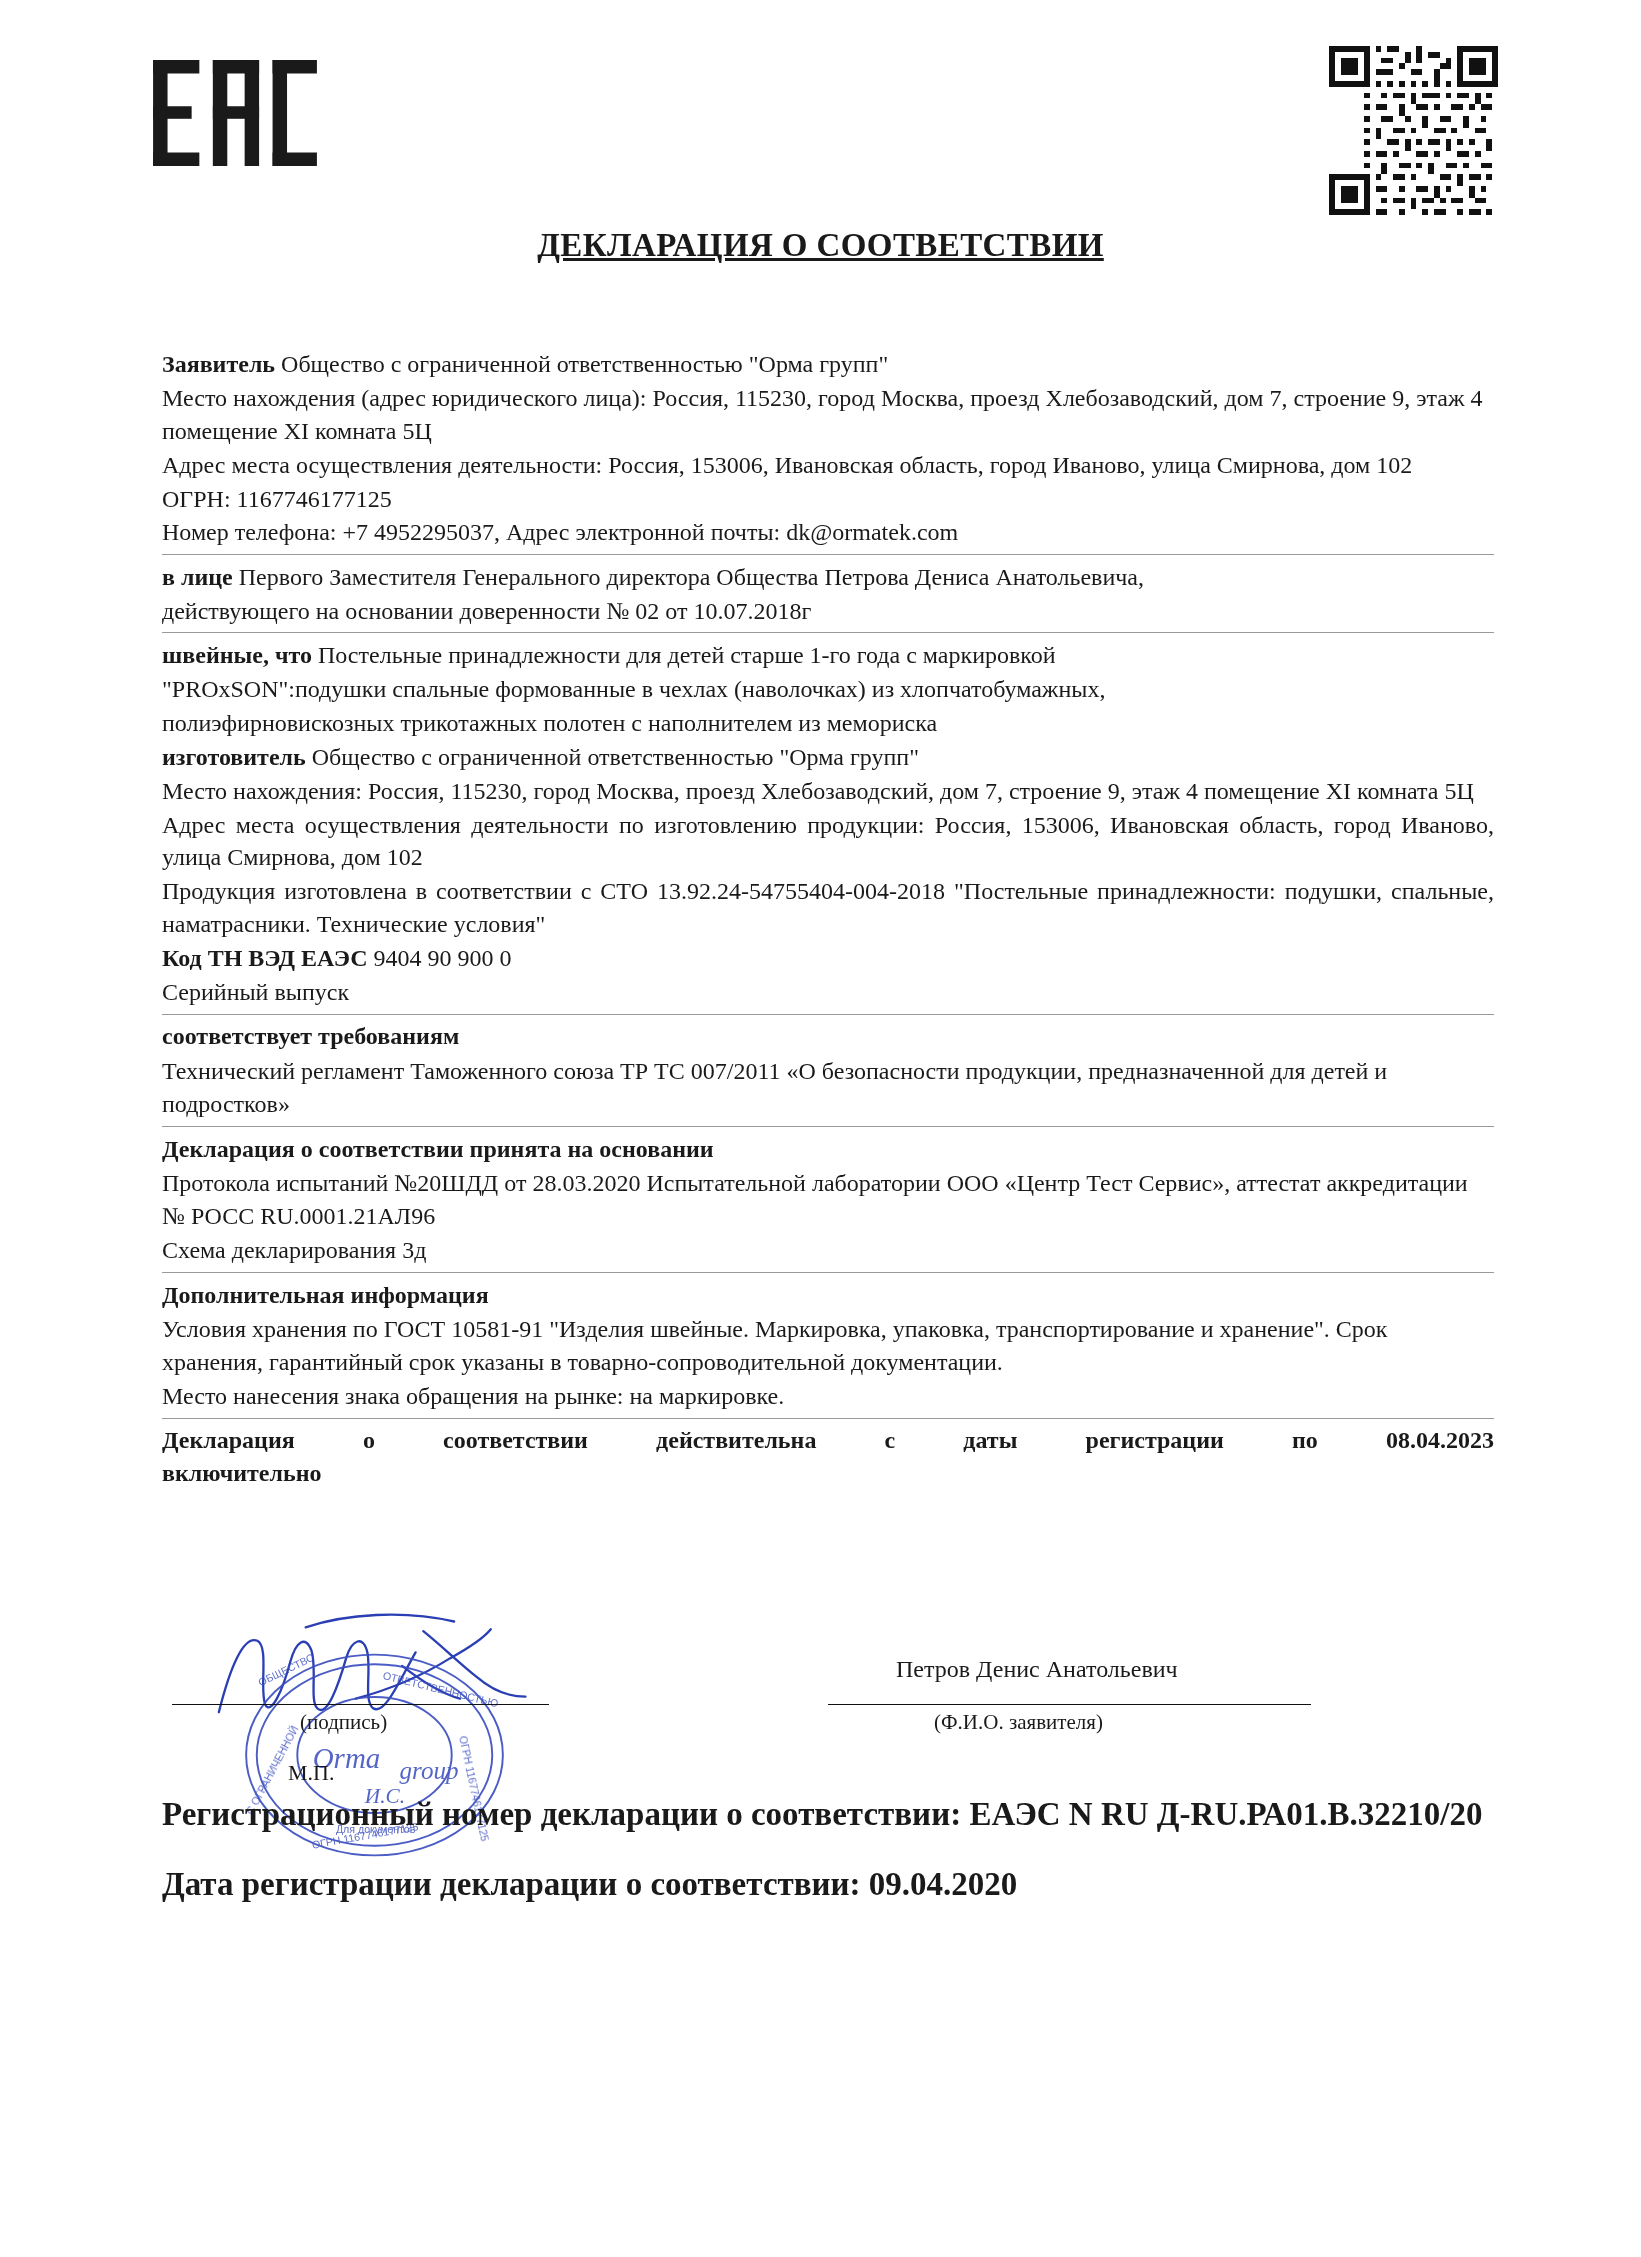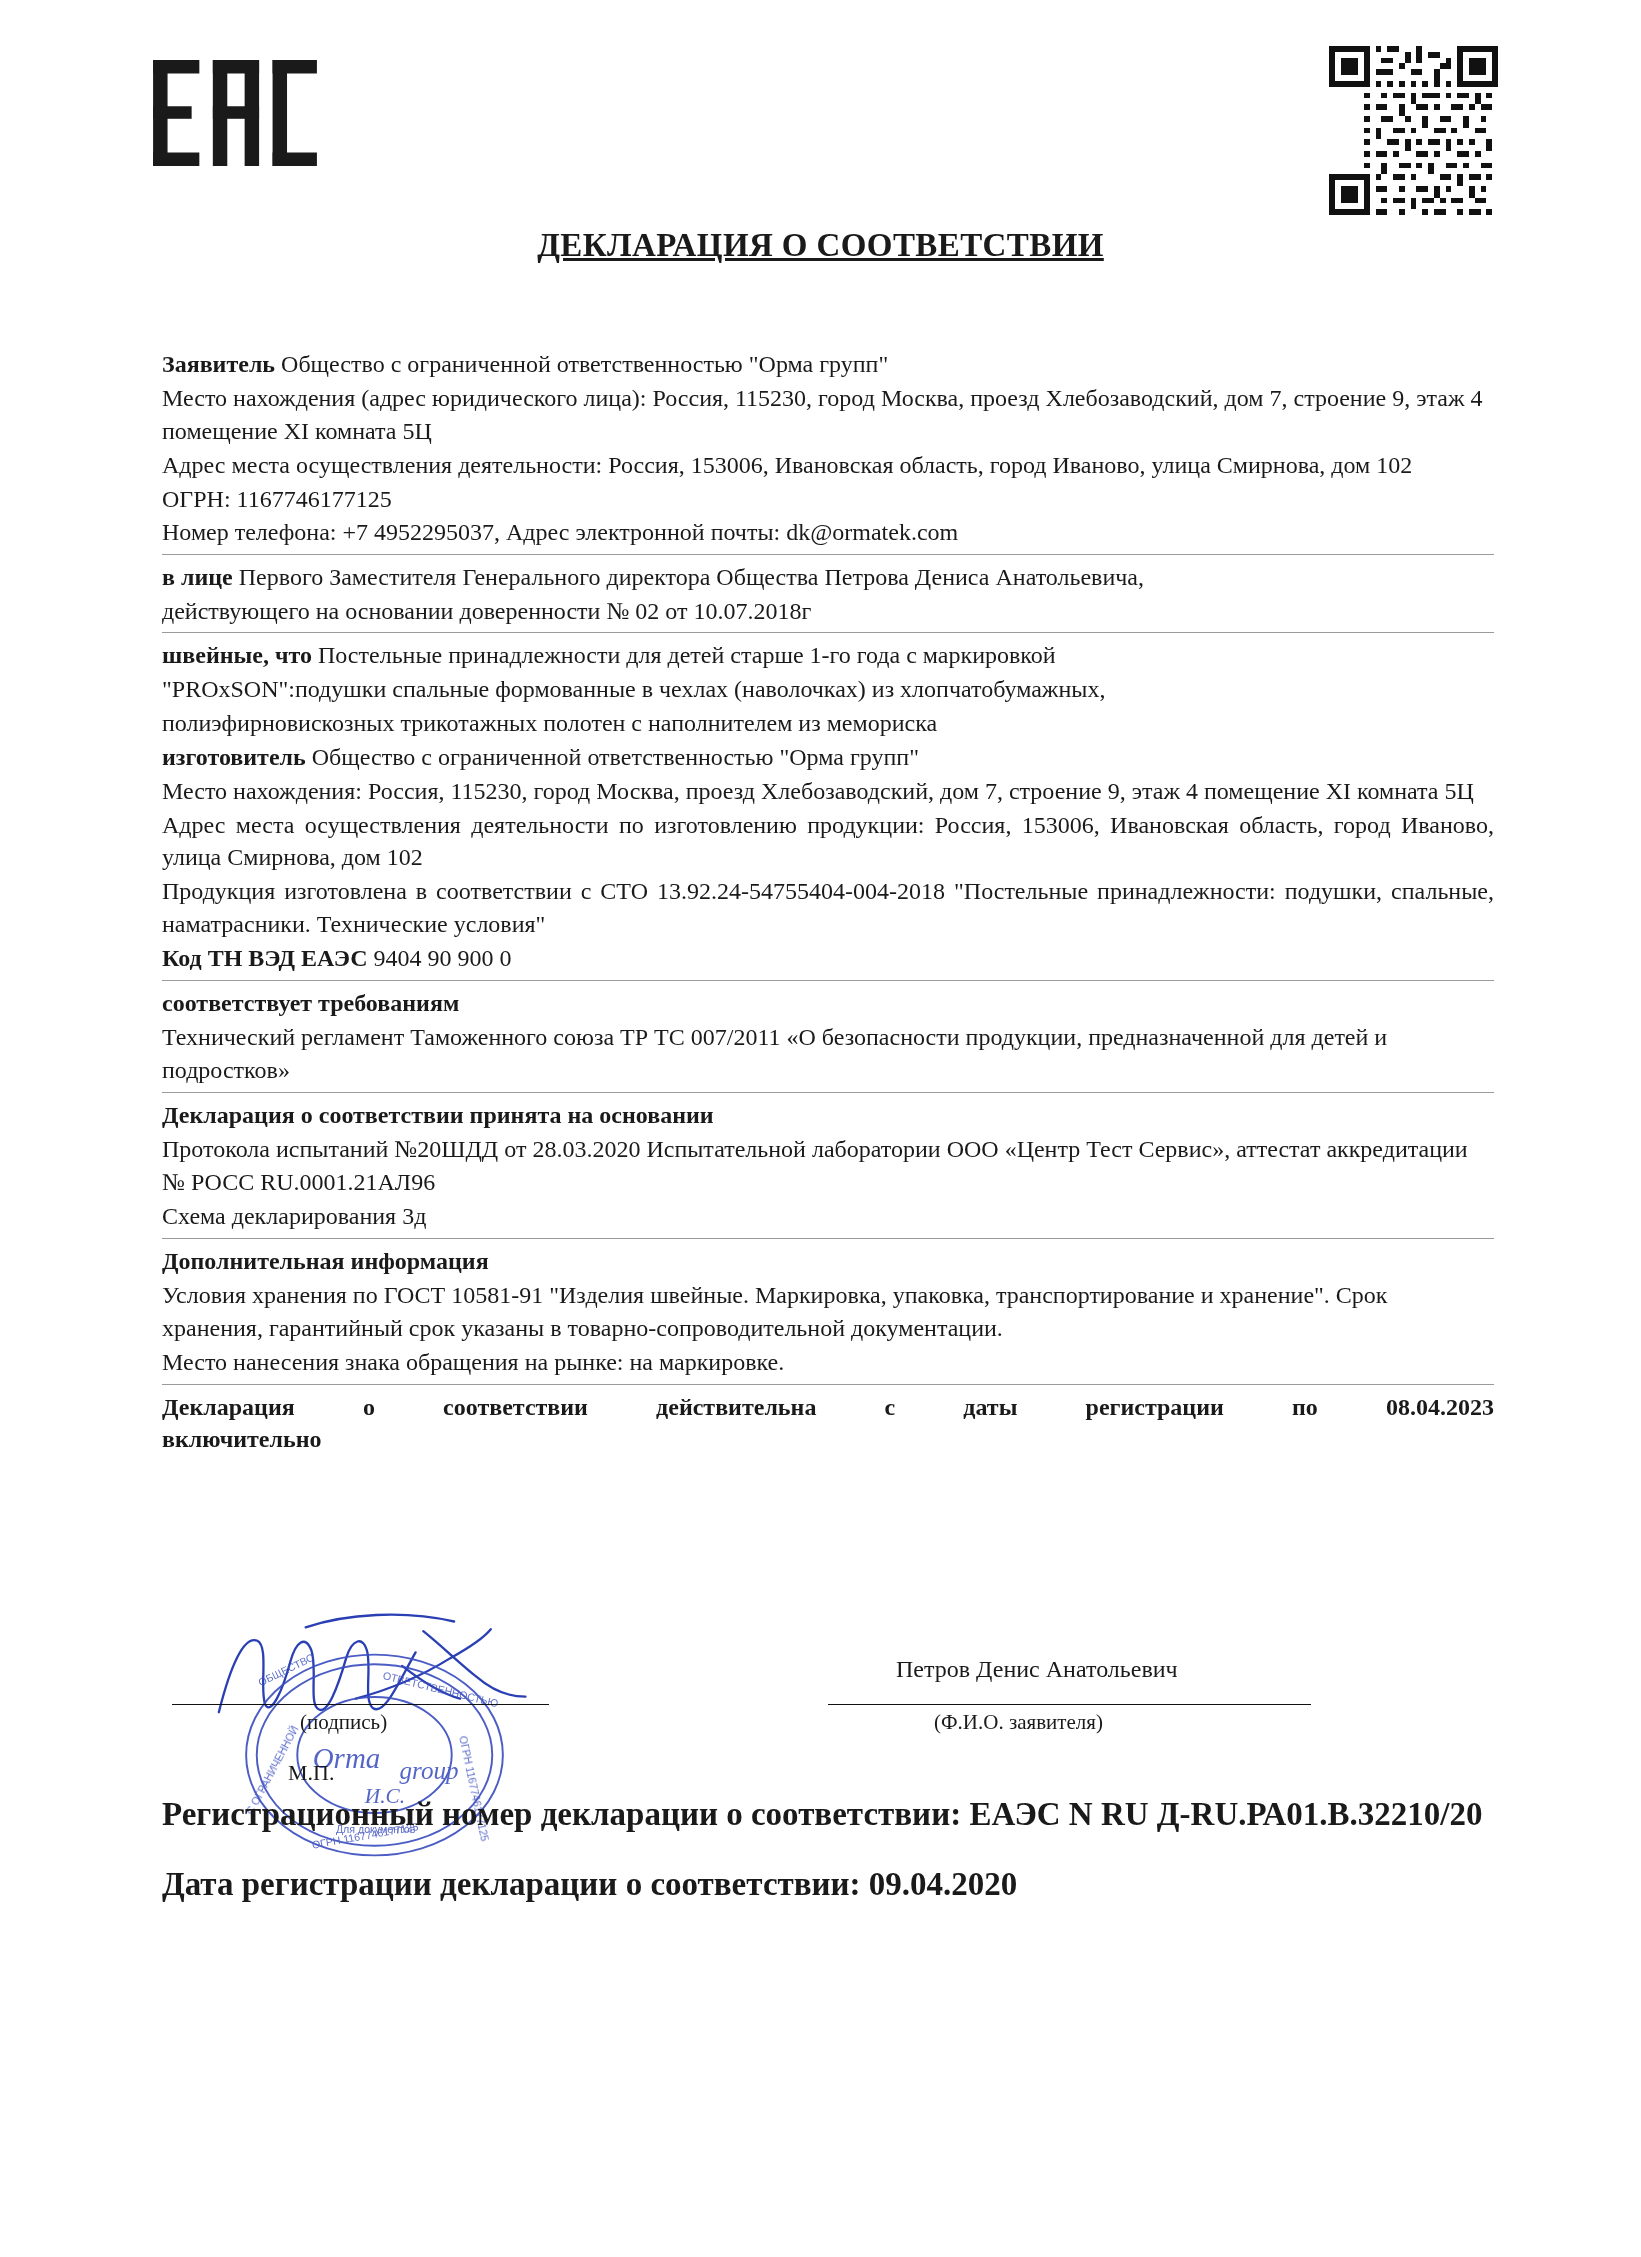--- a/index.html
+++ b/index.html
@@ -377,20 +377,21 @@
       <p class="just">Место нахождения: Россия, 115230, город Москва, проезд Хлебозаводский, дом 7, строение 9, этаж 4 помещение XI комната 5Ц</p>
       <p class="just">Адрес места осуществления деятельности по изготовлению продукции: Россия, 153006, Ивановская область, город Иваново, улица Смирнова, дом 102</p>
       <p class="just">Продукция изготовлена в соответствии с СТО 13.92.24-54755404-004-2018 "Постельные принадлежности: подушки, спальные, наматрасники. Технические условия"</p>
     </div>
 
     <div class="sec">
       <p class="para">
         <span class="b">Код ТН ВЭД ЕАЭС</span>
         <span>9404 90 900 0</span>
       </p>
+      <p class="para">Серийный выпуск</p>
     </div>
 
     <hr class="rule">
 
     <div class="sec">
       <p class="sec-head">соответствует требованиям</p>
       <p class="para">Технический регламент Таможенного союза ТР ТС 007/2011 «О безопасности продукции, предназначенной для детей и подростков»</p>
     </div>
 
     <hr class="rule">

